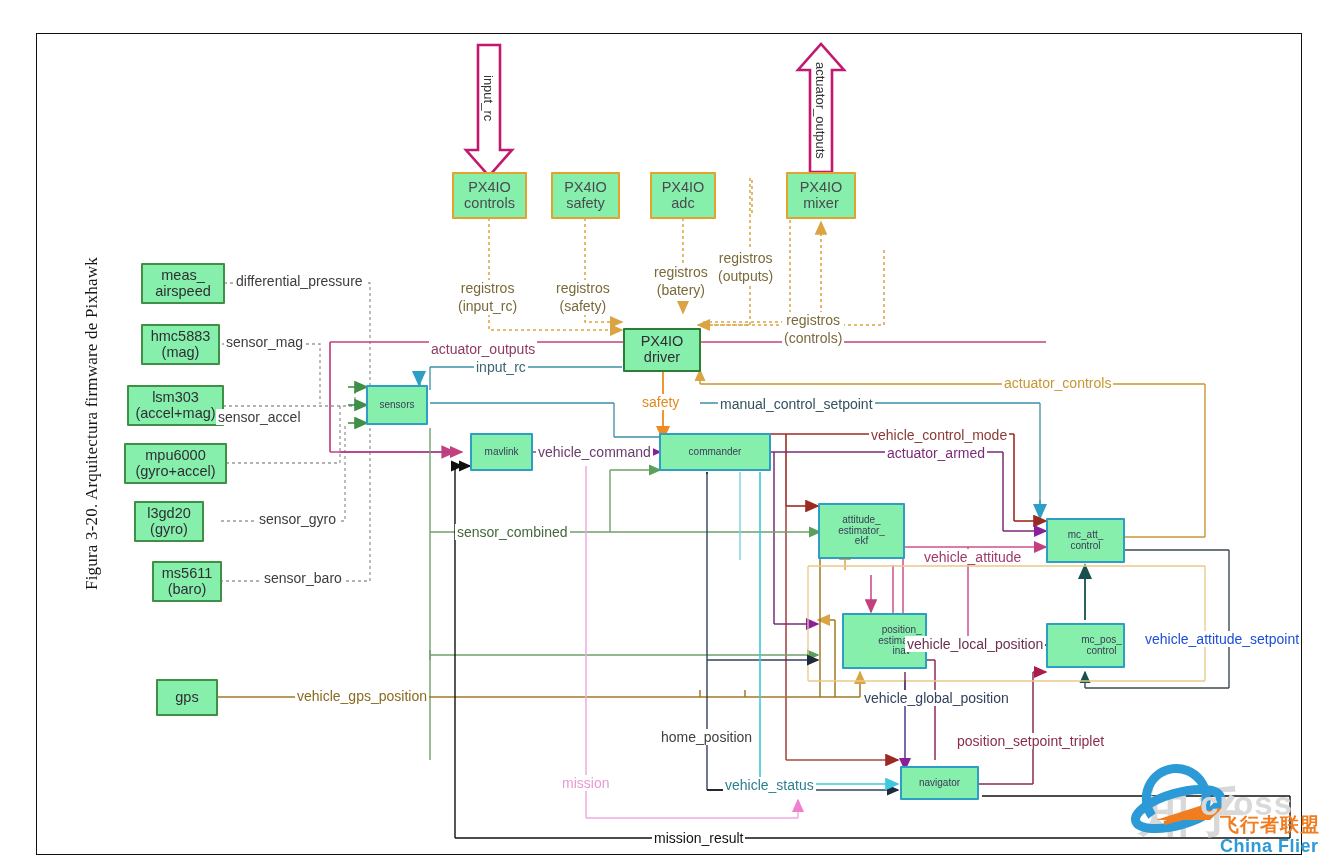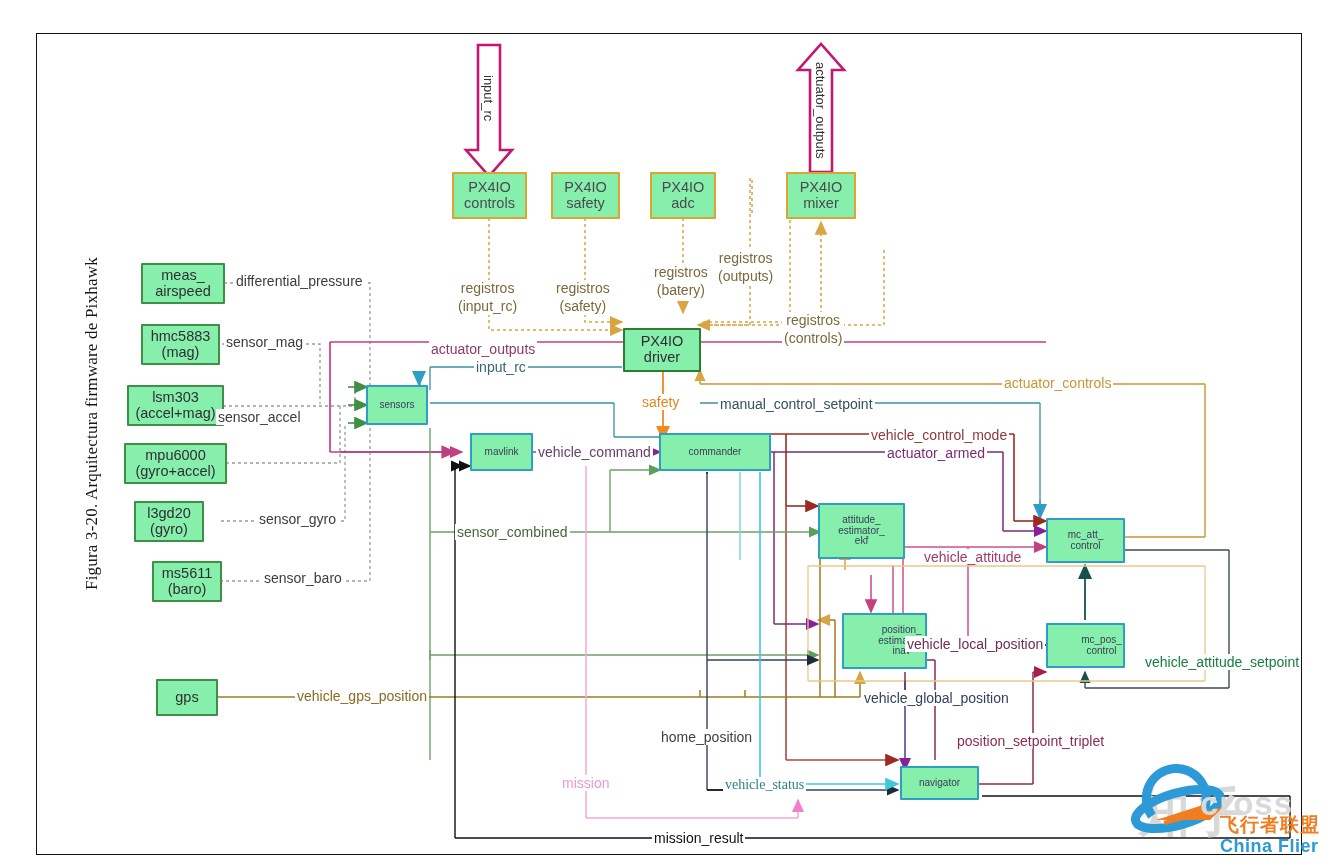--- a/index.html
+++ b/index.html
@@ -411,26 +411,26 @@
   <div class="elabel" style="left:474px;top:359px;color:#3a6472;">input_rc</div>
   <div class="elabel" style="left:640px;top:394px;color:#e08a20;">safety</div>
   <div class="elabel" style="left:718px;top:396px;color:#33515e;">manual_control_setpoint</div>
   <div class="elabel" style="left:1002px;top:375px;color:#c79633;">actuator_controls</div>
   <div class="elabel" style="left:536px;top:444px;color:#6a3b6e;">vehicle_command</div>
   <div class="elabel" style="left:869px;top:427px;color:#8b3a36;">vehicle_control_mode</div>
   <div class="elabel" style="left:885px;top:445px;color:#7a2b78;">actuator_armed</div>
   <div class="elabel" style="left:455px;top:524px;color:#44663a;">sensor_combined</div>
   <div class="elabel" style="left:922px;top:549px;color:#9e3a6a;">vehicle_attitude</div>
   <div class="elabel" style="left:905px;top:636px;color:#6a2e52;">vehicle_local_position</div>
-  <div class="elabel" style="left:1143px;top:654px;color:#15803d;">vehicle_attitude_setpoint</div>
+  <div class="elabel" style="left:1143px;top:631px;color:#1d4ed8;">vehicle_attitude_setpoint</div>
   <div class="elabel" style="left:295px;top:688px;color:#8a6a20;">vehicle_gps_position</div>
   <div class="elabel" style="left:862px;top:690px;color:#33415e;">vehicle_global_position</div>
   <div class="elabel" style="left:955px;top:733px;color:#8b2b4e;">position_setpoint_triplet</div>
   <div class="elabel" style="left:659px;top:729px;color:#404040;">home_position</div>
-  <div class="elabel" style="left:723px;top:777px;color:#2c7f8e;font-family:Liberation Serif, serif;">vehicle_status</div>
+  <div class="elabel" style="left:723px;top:777px;color:#2c7f8e;">vehicle_status</div>
   <div class="elabel" style="left:560px;top:775px;color:#e89ad0;">mission</div>
   <div class="elabel" style="left:652px;top:830px;color:#111;">mission_result</div>
 
   <div class="wm" style="left:1060px;top:760px;width:277px;height:108px;">
     <div class="wm-zhihu" style="left:78px;top:18px;">知乎</div>
     <svg width="277" height="108" style="position:absolute;left:0;top:0;">
       <ellipse cx="118" cy="49" rx="44" ry="16" transform="rotate(-16 118 49)" fill="none" stroke="#2b9ad6" stroke-width="9"></ellipse>
       <path d="M92,56 a30,30 0 1,1 52,-6" fill="none" stroke="#2b9ad6" stroke-width="9"></path>
       <path d="M96,60 L146,44 L143,52 L163,47 L150,60 Z" fill="#f07d20"></path>
       <path d="M104,63 L134,55" stroke="#f07d20" stroke-width="4"></path>

